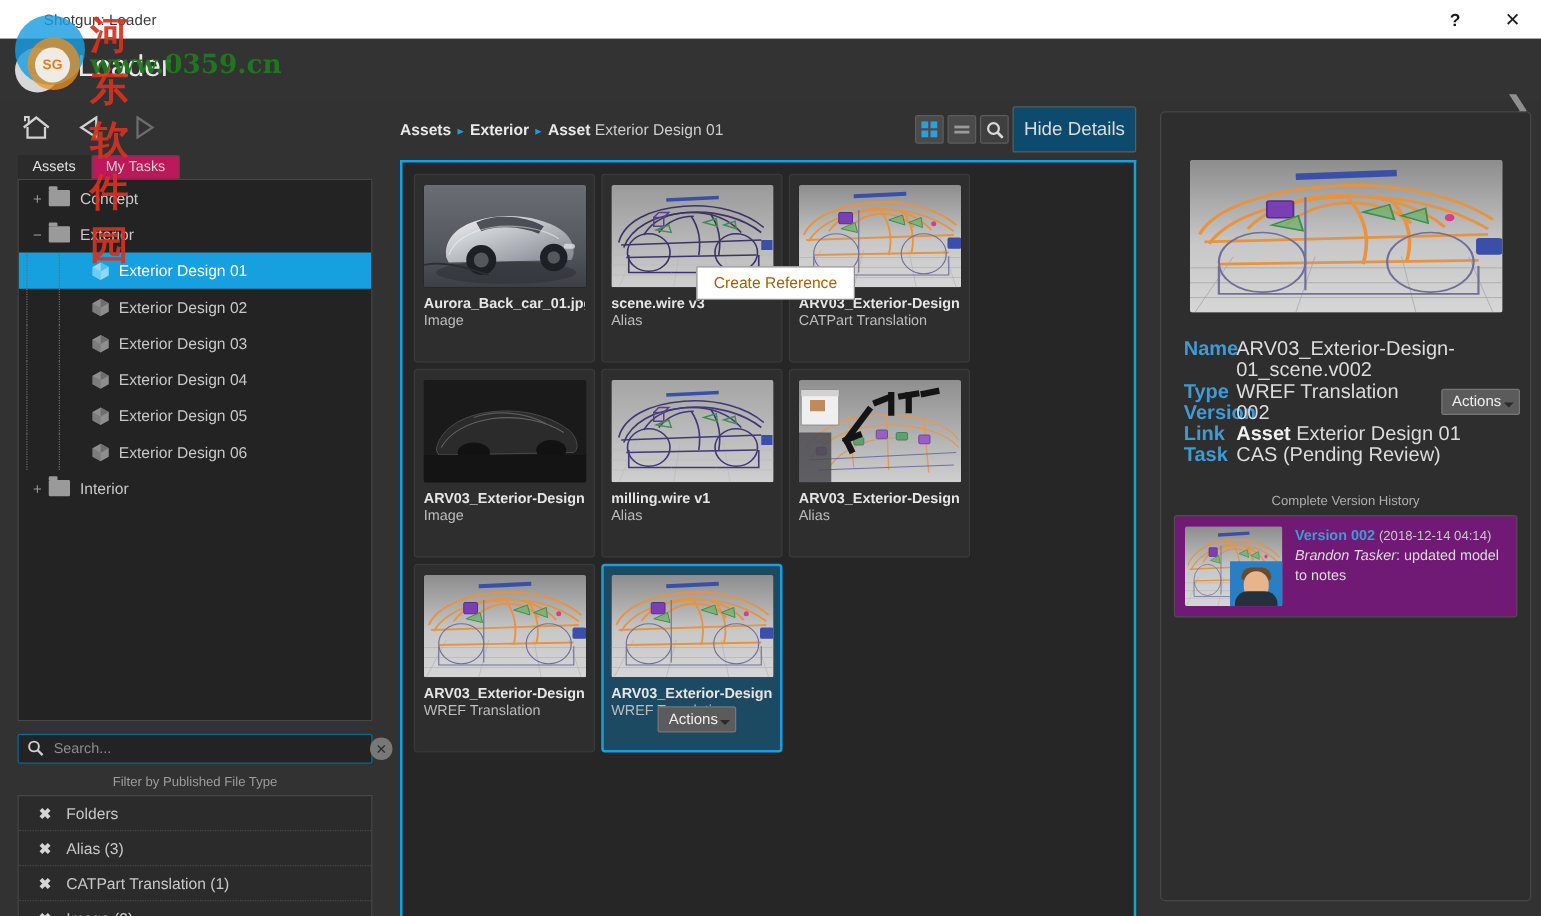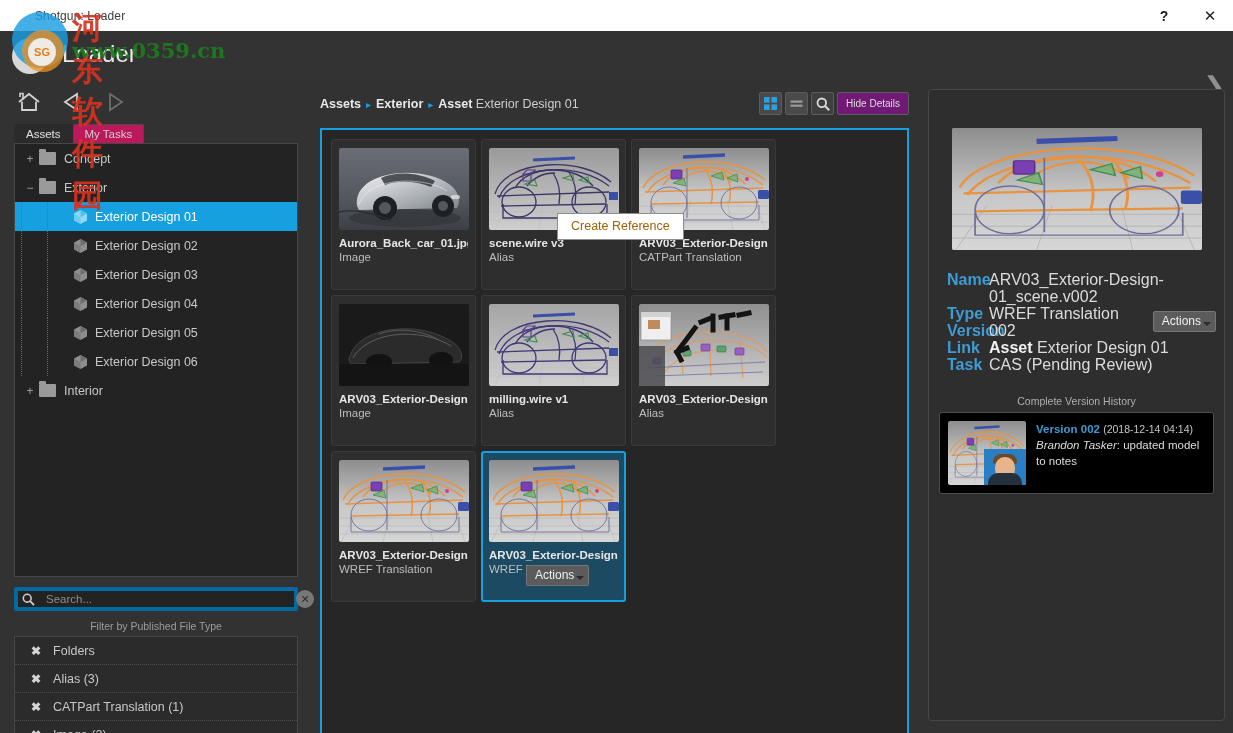--- a/index.html
+++ b/index.html
@@ -92,21 +92,21 @@
   .ficon:before {
     content:''; position:absolute; left:0; top:-3px; width: 7px; height: 3px;
     background:#9a9a9a; border-radius:1px 1px 0 0;
   }
   .aicon { width: 15px; height: 16px; margin-right: 7px; flex: none; }
   .indent-l { width: 26px; flex: none; border-left: 1px dotted #6a6a6a; height: 29px; }
 
   .searchwrap { margin: 10px 14px 0; position: relative; }
   .searchbox {
     width: 100%; height: 24px; background: #232323;
-    border: 4px solid #0369a1; border-radius: 2px;
+    border: 1px solid #0369a1; border-radius: 2px;
     color: #8d8d8d; font-size: 11.5px; padding: 0 26px 0 28px;
     font-family: "Liberation Sans", sans-serif;
   }
   .searchbox::placeholder { color: #8d8d8d; }
   .s-mag { position: absolute; left: 8px; top: 5px; }
   .s-clear {
     position: absolute; right: -16px; top: 3px; width: 18px; height: 18px;
     border-radius: 50%; background: #787878; color: #2e2e2e;
     font-size: 11px; display: flex; align-items: center; justify-content: center;
   }
@@ -131,22 +131,22 @@
   .crumbbar { height: 45px; display: flex; align-items: center; padding: 0 8px 0 8px; }
   .crumb { font-size: 12.5px; color: #cdcdcd; }
   .crumb b { color: #e9e9e9; }
   .crumb-sep { color: #17a0e0; font-size: 10px; margin: 0 5px; }
   .tbtns { margin-left: auto; display: flex; align-items: center; gap: 3px; }
   .vbtn {
     width: 23px; height: 23px; background: #4a4a4a; border: 1px solid #5c5c5c;
     border-radius: 2px; display: flex; align-items: center; justify-content: center;
   }
   .hide-details {
-    height: 23px; padding: 0 8px; background: #701a75; border: 1px solid #5c5c5c;
-    border-radius: 2px; font-size: 10px; color: #dcdcdc;
+    height: 37px; padding: 0 8px; background: #0c4a6e; border: 1px solid #5c5c5c;
+    border-radius: 2px; font-size: 15px; color: #dcdcdc;
     display: flex; align-items: center;
   }
   .grid {
     position: absolute; left: 8px; top: 47px; width: 589px; height: 605px;
     background: #262626; border: 2px solid #17a0e0; border-bottom: none;
     padding: 9px 0 0 9px; display: flex; flex-wrap: wrap; align-content: flex-start;
   }
   .card {
     width: 145px; height: 151px; margin: 0 5px 5px 0; position: relative;
     background: #2e2e2e; border: 1px solid #3a3a3a; border-radius: 3px;
@@ -193,21 +193,21 @@
     overflow: hidden; position: relative; background: #8a8a8a;
   }
   .dfields { margin: 21px 0 0 8px; position: relative; }
   .drow { display: flex; font-size: 16px; line-height: 17px; }
   .dkey { width: 42px; flex: none; color: #3e9bd4; font-weight: bold; }
   .dval { color: #dcdcdc; }
   .dval b { color: #f0f0f0; }
   .det-actions { right: -2px; top: 40px; }
   .vh-label { text-align: center; font-size: 10.5px; color: #aeaeae; margin-top: 22px; }
   .vhbox {
-    margin: 5px 0 16px; background: #000000; border: 1px solid #4d4d4d;
+    margin: 5px 0 16px; background: #701a75; border: 1px solid #4d4d4d;
     border-radius: 3px; padding: 8px; display: flex; gap: 10px; height: 82px;
   }
   .vhthumb { width: 78px; height: 64px; flex: none; border-radius: 2px; overflow: hidden; position: relative; }
   .vh-av {
     position: absolute; left: 36px; bottom: 0; width: 42px; height: 36px;
     background: #2a7fc4; overflow: hidden;
   }
   .vh-face {
     position: absolute; left: 11px; top: 8px; width: 20px; height: 22px;
     background: #e8b48c; border-radius: 48% 48% 44% 44%;

